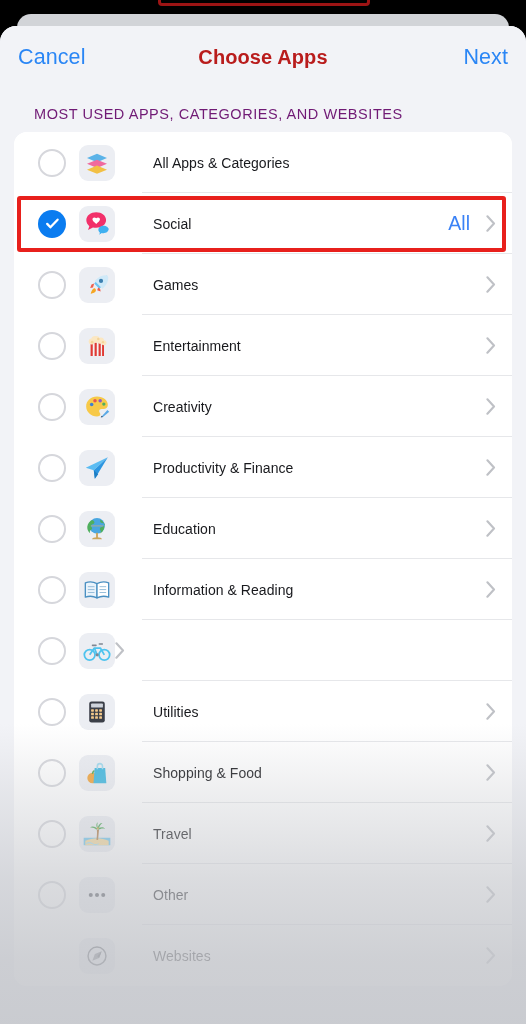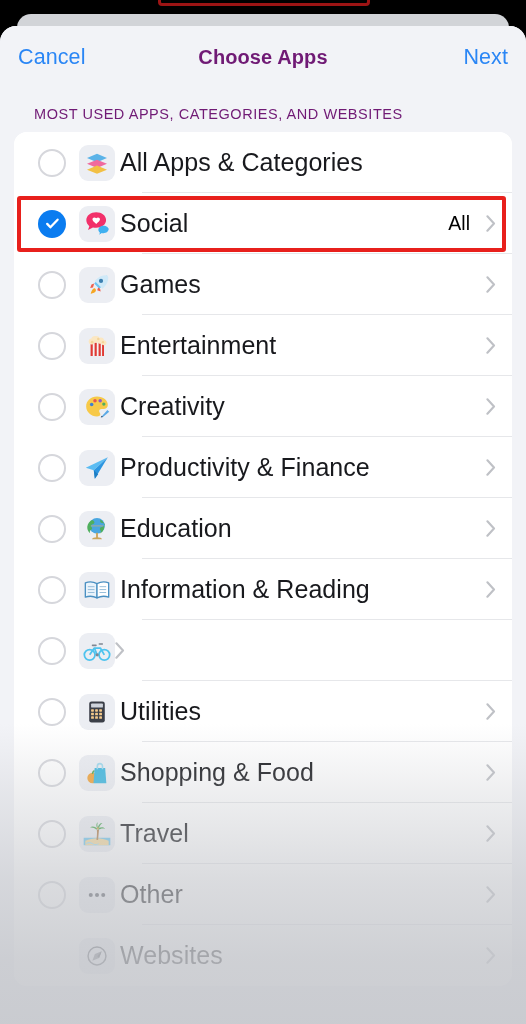--- a/index.html
+++ b/index.html
@@ -33,21 +33,21 @@
     display:flex; align-items:center; justify-content:space-between;
     padding:8px 18px;
   }
   .nav-btn {
     font-size:21.5px; color:#2a86f5; letter-spacing:.1px;
     background:none; border:none; cursor:pointer; white-space:nowrap;
     font-family:"Liberation Sans", sans-serif;
   }
   #nav-title {
     position:absolute; left:0; right:0; text-align:center;
-    font-size:20px; font-weight:bold; color:#701a75; letter-spacing:.1px;
+    font-size:20px; font-weight:bold; color:#b91c1c; letter-spacing:.1px;
     pointer-events:none;
   }
 
   
   #section-header {
     padding:18px 0 10px 34px;
     font-size:14.5px; color:#701a75; letter-spacing:.55px;
   }
 
   
@@ -78,25 +78,25 @@
 
   .tile {
     width:36px; height:36px; border-radius:9px;
     background:#eceef3; margin-left:13px; flex:0 0 auto;
     display:flex; align-items:center; justify-content:center;
     overflow:hidden;
   }
   .tile svg { display:block; }
 
   .row-label {
-    margin-left:5px; font-size:25px; color:#18191d;
+    margin-left:38px; font-size:14px; color:#18191d;
     letter-spacing:.05px; white-space:nowrap; flex:1 1 auto;
   }
   .row-detail {
-    font-size:19.5px; color:#000000; margin-right:16px; white-space:nowrap;
+    font-size:19.5px; color:#3b82f6; margin-right:16px; white-space:nowrap;
   }
   .chevron {
     width:10px; height:17px; flex:0 0 auto; color:#bfc1c6;
   }
   .chevron svg { display:block; }
 
   
   #bottom-scrim {
     position:absolute; left:0; right:0; bottom:0; height:300px;
     background:linear-gradient(to bottom,

